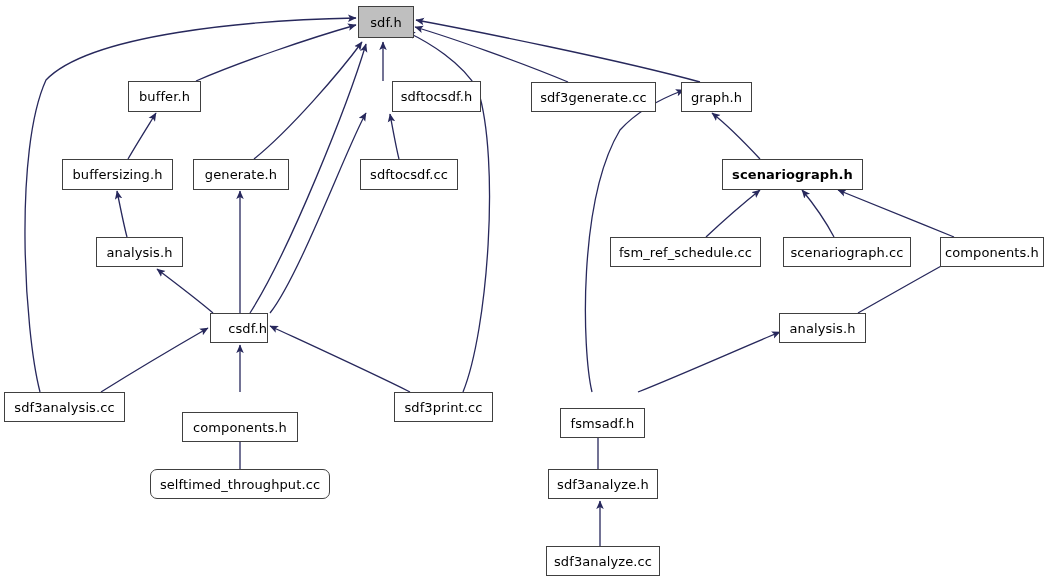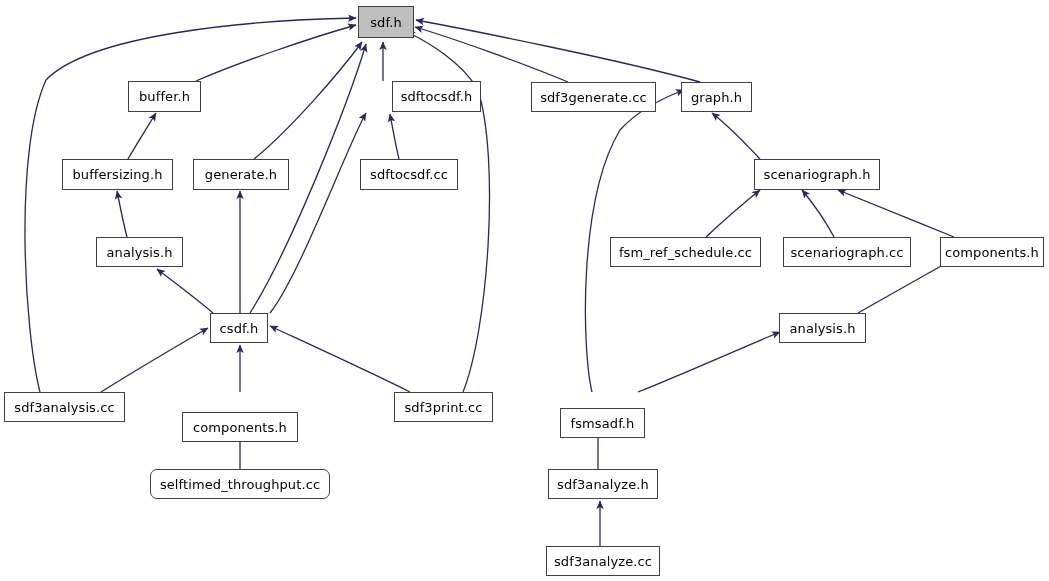--- a/index.html
+++ b/index.html
@@ -104,36 +104,36 @@
       </div>
       <div class="node" style="left: 62px; top: 159px; width: 111px; height: 31px;">
         <span class="node-label">buffersizing.h</span>
       </div>
       <div class="node" style="left: 193px; top: 159px; width: 96px; height: 31px;">
         <span class="node-label">generate.h</span>
       </div>
       <div class="node" style="left: 360px; top: 159px; width: 98px; height: 31px;">
         <span class="node-label">sdftocsdf.cc</span>
       </div>
-      <div class="node" style="left: 754px; top: 159px; width: 126px; height: 31px;">
+      <div class="node" style="left: 722px; top: 159px; width: 141px; height: 31px; font-weight: bold;">
         <span class="node-label">scenariograph.h</span>
       </div>
       <div class="node" style="left: 96px; top: 237px; width: 87px; height: 30px;">
         <span class="node-label">analysis.h</span>
       </div>
       <div class="node" style="left: 610px; top: 237px; width: 151px; height: 30px;">
         <span class="node-label">fsm_ref_schedule.cc</span>
       </div>
       <div class="node" style="left: 783px; top: 237px; width: 128px; height: 30px;">
         <span class="node-label">scenariograph.cc</span>
       </div>
       <div class="node" style="left: 940px; top: 237px; width: 104px; height: 30px;">
         <span class="node-label">components.h</span>
       </div>
-      <div class="node" style="left: 210px; top: 313px; width: 58px; height: 30px;">
+      <div class="node" style="left: 210px; top: 313px; width: 58px; height: 30px; justify-content: flex-end;">
         <span class="node-label">csdf.h</span>
       </div>
       <div class="node" style="left: 779px; top: 313px; width: 87px; height: 30px;">
         <span class="node-label">analysis.h</span>
       </div>
       <div class="node" style="left: 4px; top: 392px; width: 121px; height: 30px;">
         <span class="node-label">sdf3analysis.cc</span>
       </div>
       <div class="node" style="left: 182px; top: 412px; width: 116px; height: 30px;">
         <span class="node-label">components.h</span>

